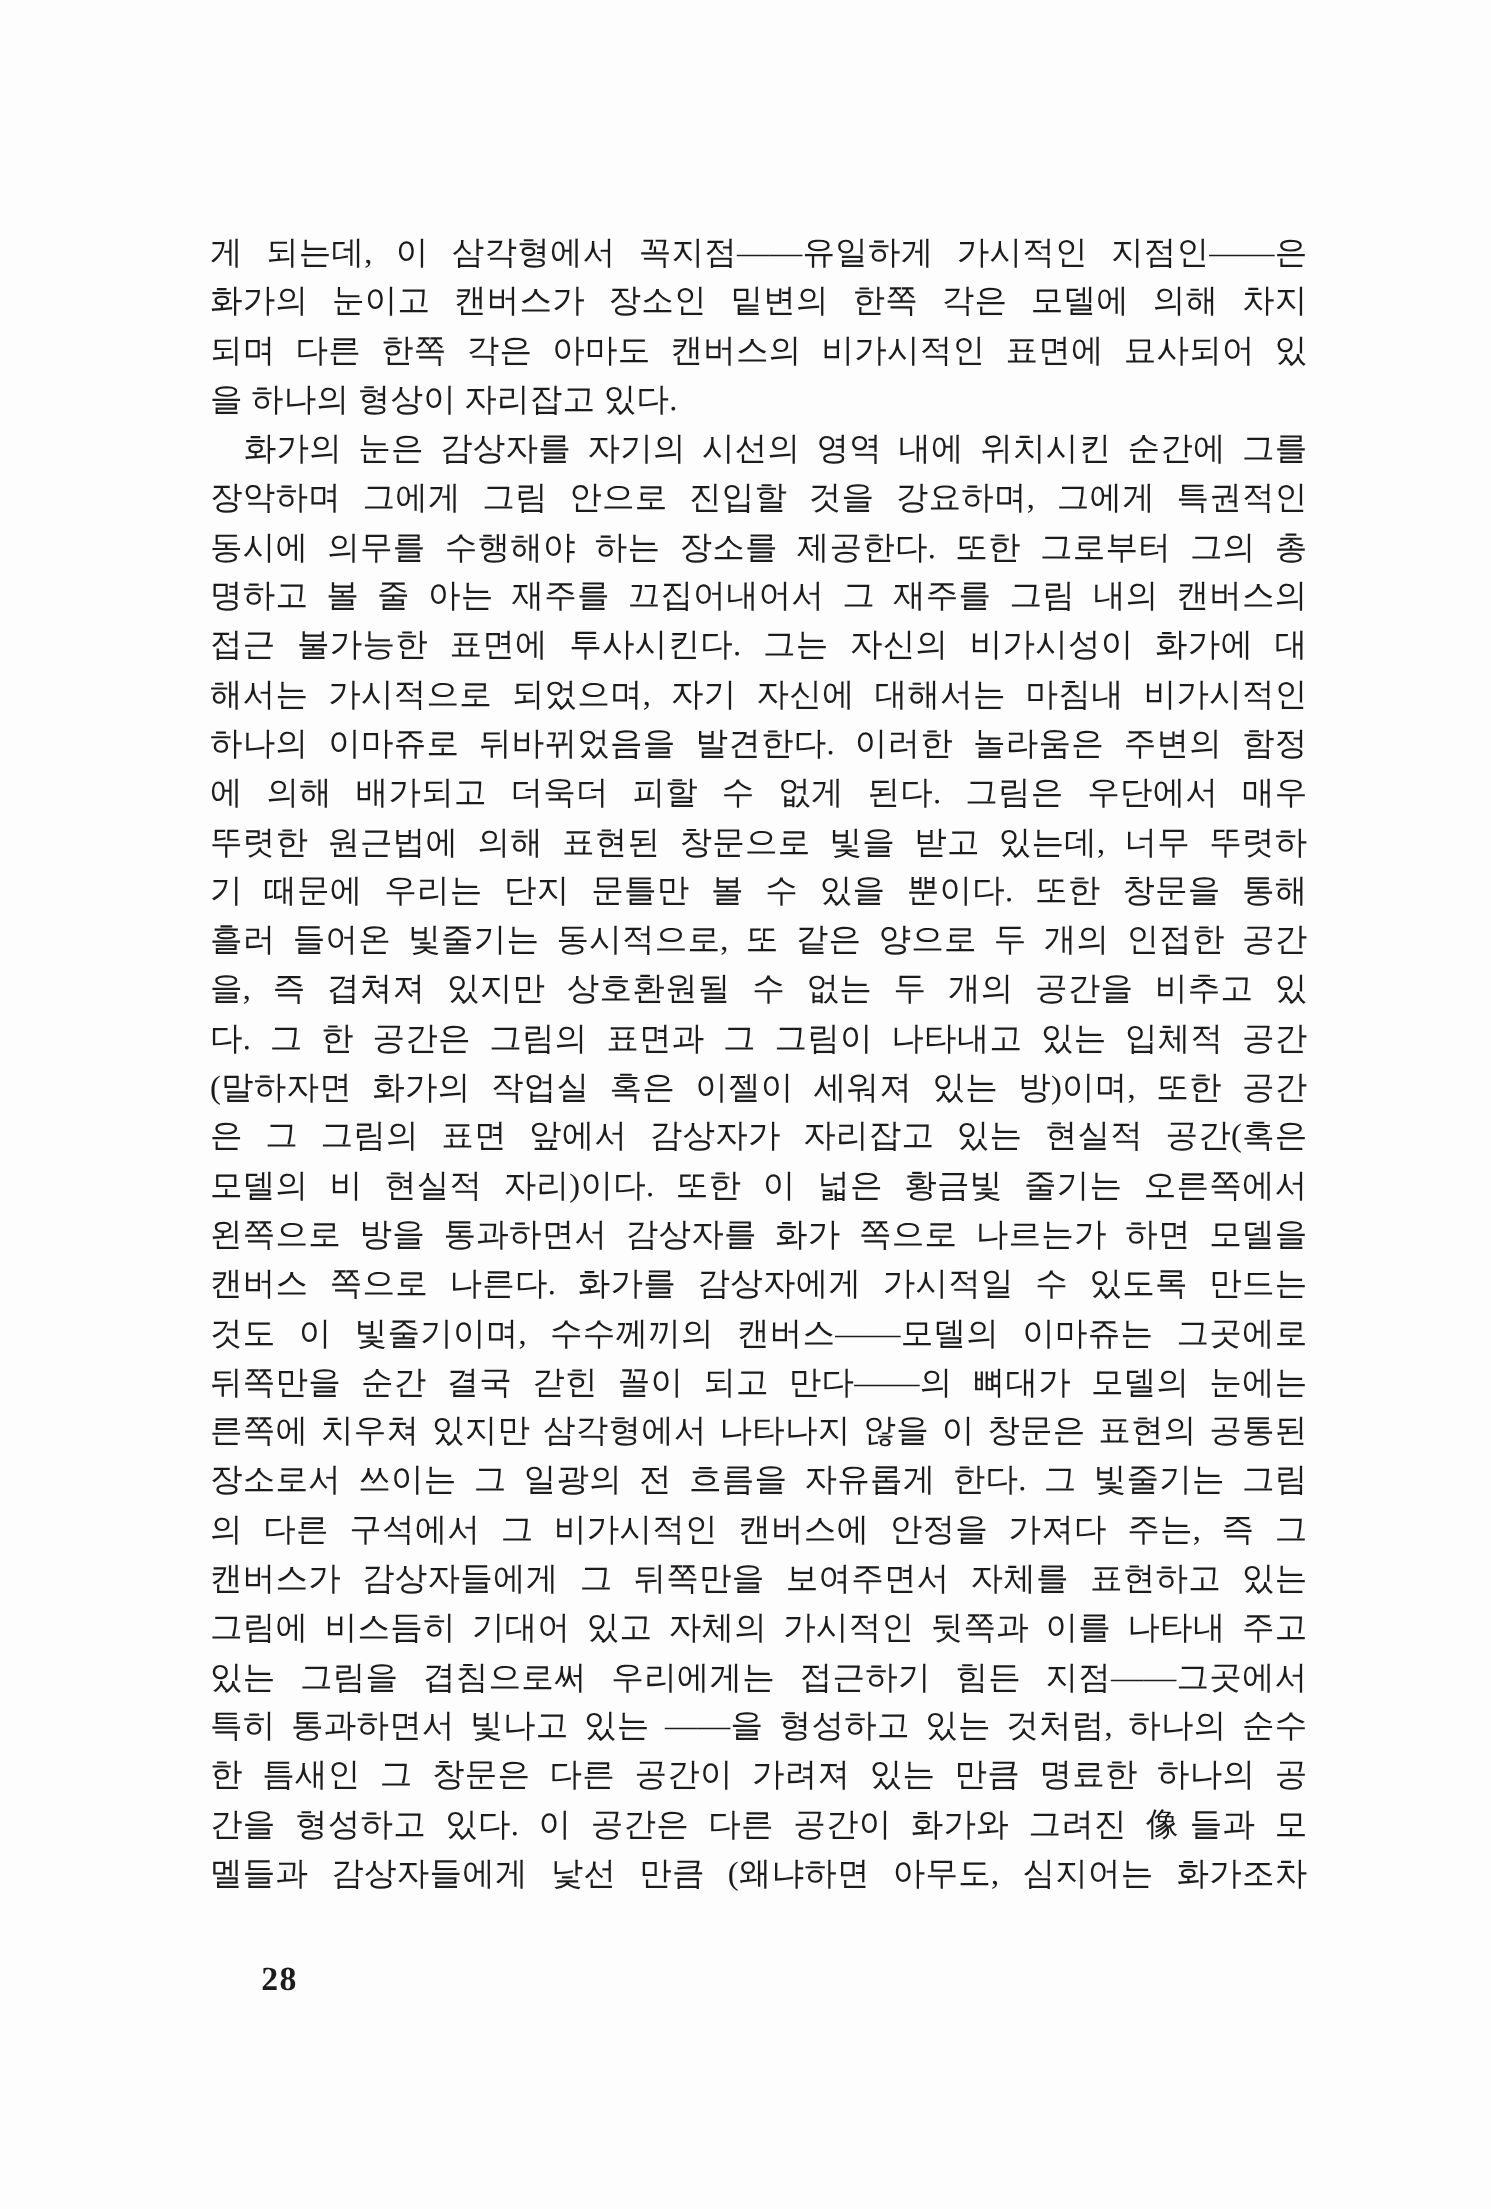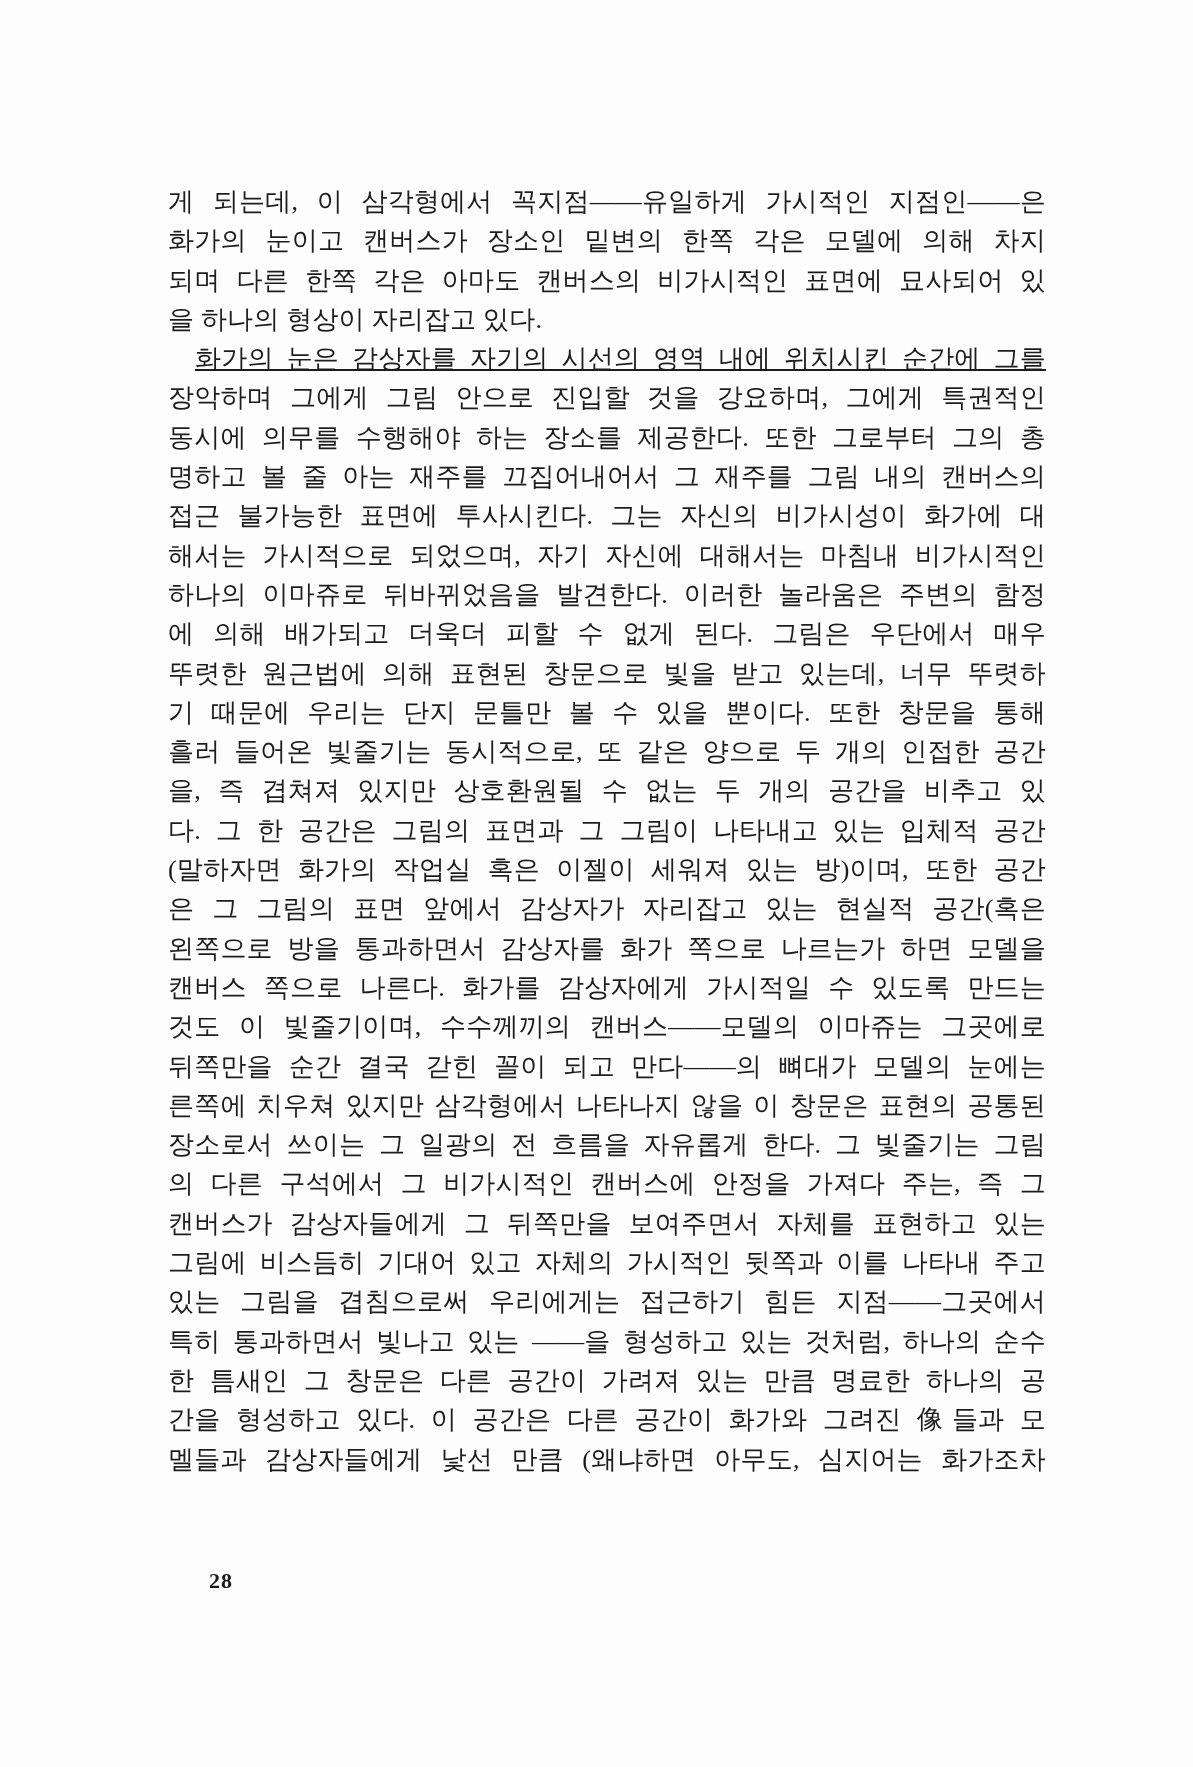--- a/index.html
+++ b/index.html
@@ -37,28 +37,27 @@
     white-space: normal;
     min-height: 39.3px;
   }
   
   .line.pend {
     text-align-last: left;
   }
   
   .line.indent {
     text-indent: 27px;
-    text-decoration: underline;
   }
   .page-number {
     position: absolute;
     left: 209px;
     top: 1568px;
     color: var(--ink);
-    font-size: 22px;
+    font-size: 27px;
     font-weight: bold;
     letter-spacing: 1px;
   }
 </style>
 </head>
 <body>
 
 <div class="page">
 
   <div class="text-block">
@@ -74,20 +73,21 @@
     <div class="line">해서는 가시적으로 되었으며, 자기 자신에 대해서는 마침내 비가시적인</div>
     <div class="line">하나의 이마쥬로 뒤바뀌었음을 발견한다. 이러한 놀라움은 주변의 함정</div>
     <div class="line">에 의해 배가되고 더욱더 피할 수 없게 된다. 그림은 우단에서 매우</div>
     <div class="line">뚜렷한 원근법에 의해 표현된 창문으로 빛을 받고 있는데, 너무 뚜렷하</div>
     <div class="line">기 때문에 우리는 단지 문틀만 볼 수 있을 뿐이다. 또한 창문을 통해</div>
     <div class="line">흘러 들어온 빛줄기는 동시적으로, 또 같은 양으로 두 개의 인접한 공간</div>
     <div class="line">을, 즉 겹쳐져 있지만 상호환원될 수 없는 두 개의 공간을 비추고 있</div>
     <div class="line">다. 그 한 공간은 그림의 표면과 그 그림이 나타내고 있는 입체적 공간</div>
     <div class="line">(말하자면 화가의 작업실 혹은 이젤이 세워져 있는 방)이며, 또한 공간</div>
     <div class="line">은 그 그림의 표면 앞에서 감상자가 자리잡고 있는 현실적 공간(혹은</div>
+    <div class="line">모델의 비 현실적 자리)이다. 또한 이 넓은 황금빛 줄기는 오른쪽에서</div>
     <div class="line">왼쪽으로 방을 통과하면서 감상자를 화가 쪽으로 나르는가 하면 모델을</div>
     <div class="line">캔버스 쪽으로 나른다. 화가를 감상자에게 가시적일 수 있도록 만드는</div>
     <div class="line">것도 이 빛줄기이며, 수수께끼의 캔버스——모델의 이마쥬는 그곳에로</div>
     <div class="line">뒤쪽만을 순간 결국 갇힌 꼴이 되고 만다——의 뼈대가 모델의 눈에는</div>
     <div class="line">른쪽에 치우쳐 있지만 삼각형에서 나타나지 않을 이 창문은 표현의 공통된</div>
     <div class="line">장소로서 쓰이는 그 일광의 전 흐름을 자유롭게 한다. 그 빛줄기는 그림</div>
     <div class="line">의 다른 구석에서 그 비가시적인 캔버스에 안정을 가져다 주는, 즉 그</div>
     <div class="line">캔버스가 감상자들에게 그 뒤쪽만을 보여주면서 자체를 표현하고 있는</div>
     <div class="line">그림에 비스듬히 기대어 있고 자체의 가시적인 뒷쪽과 이를 나타내 주고</div>
     <div class="line">있는 그림을 겹침으로써 우리에게는 접근하기 힘든 지점——그곳에서</div>

